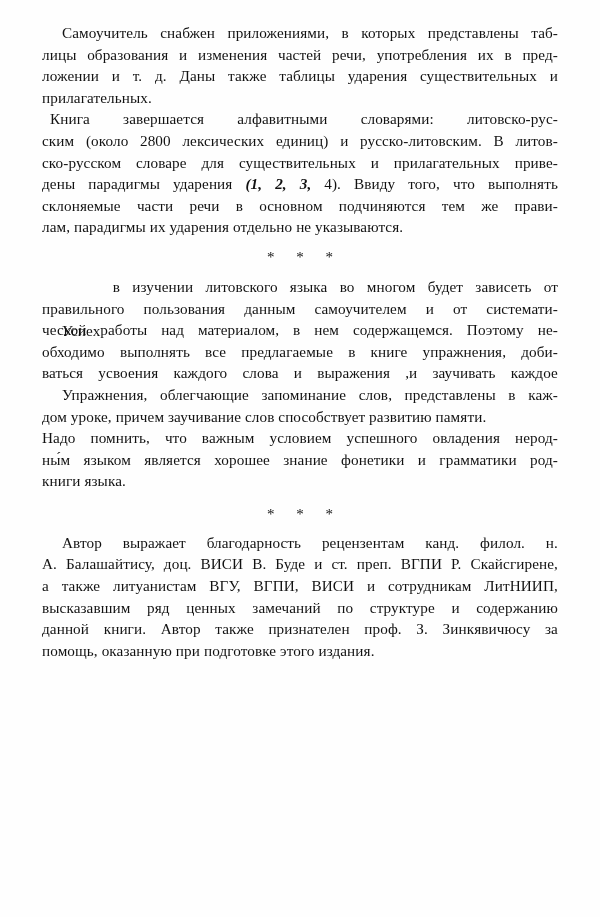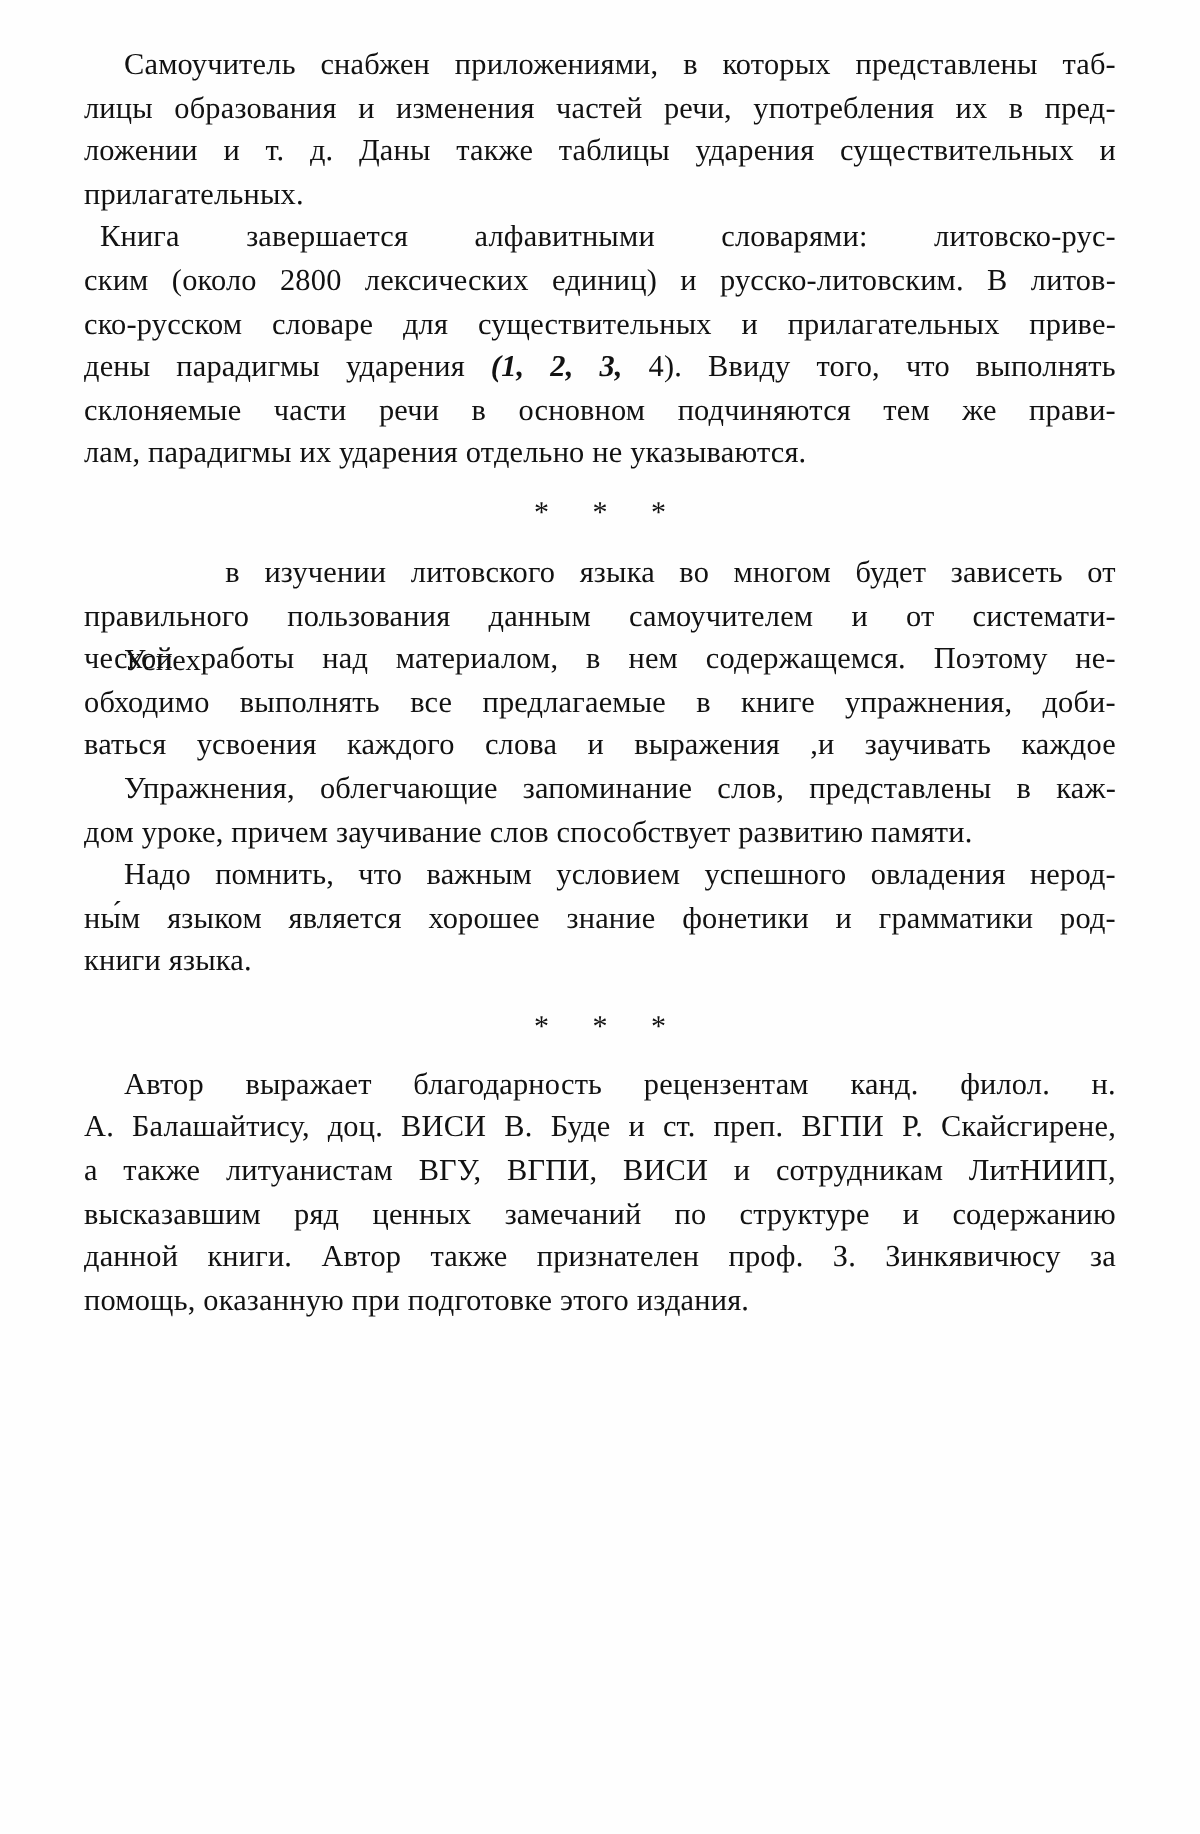--- a/index.html
+++ b/index.html
@@ -98,21 +98,21 @@
         <div class="line"><span>правильного</span><span>пользования</span><span>данным</span><span>самоучителем</span><span>и</span><span>от</span><span>системати-</span></div>
         <div class="line"><span>ческой</span><span>работы</span><span>над</span><span>материалом,</span><span>в</span><span>нем</span><span>содержащемся.</span><span>Поэтому</span><span>не-</span></div>
         <div class="line"><span>обходимо</span><span>выполнять</span><span>все</span><span>предлагаемые</span><span>в</span><span>книге</span><span>упражнения,</span><span>доби-</span></div>
         <div class="line"><span>ваться</span><span>усвоения</span><span>каждого</span><span>слова</span><span>и</span><span>выражения</span><span>,и</span><span>заучивать</span><span>каждое</span></div>
       </div>
       <div>
         <div class="line"><span style="margin-left: 20px;">Упражнения,</span><span>облегчающие</span><span>запоминание</span><span>слов,</span><span>представлены</span><span>в</span><span>каж-</span></div>
         <div class="line ragged"><span>дом уроке, причем заучивание слов способствует развитию памяти.</span></div>
       </div>
       <div>
-        <div class="line"><span style="margin-left: 20px;">Надо</span><span>помнить,</span><span>что</span><span>важным</span><span>условием</span><span>успешного</span><span>овладения</span><span>нерод-</span></div>
+        <div class="line"><span style="">Надо</span><span>помнить,</span><span>что</span><span>важным</span><span>условием</span><span>успешного</span><span>овладения</span><span>нерод-</span></div>
         <div class="line"><span>ны́м</span><span>языком</span><span>является</span><span>хорошее</span><span>знание</span><span>фонетики</span><span>и</span><span>грамматики</span><span>род-</span></div>
         <div class="line ragged"><span>книги языка.</span></div>
       </div>
       <div class="sep sep-2">*  *  *</div>
       <div>
         <div class="line"><span style="margin-left: 20px;">Автор</span><span>выражает</span><span>благодарность</span><span>рецензентам</span><span>канд.</span><span>филол.</span><span>н.</span></div>
         <div class="line"><span>А.</span><span>Балашайтису,</span><span>доц.</span><span>ВИСИ</span><span>В.</span><span>Буде</span><span>и</span><span>ст.</span><span>преп.</span><span>ВГПИ</span><span>Р.</span><span>Скайсгирене,</span></div>
         <div class="line"><span>а</span><span>также</span><span>литуанистам</span><span>ВГУ,</span><span>ВГПИ,</span><span>ВИСИ</span><span>и</span><span>сотрудникам</span><span>ЛитНИИП,</span></div>
         <div class="line"><span>высказавшим</span><span>ряд</span><span>ценных</span><span>замечаний</span><span>по</span><span>структуре</span><span>и</span><span>содержанию</span></div>
         <div class="line"><span>данной</span><span>книги.</span><span>Автор</span><span>также</span><span>признателен</span><span>проф.</span><span>З.</span><span>Зинкявичюсу</span><span>за</span></div>

